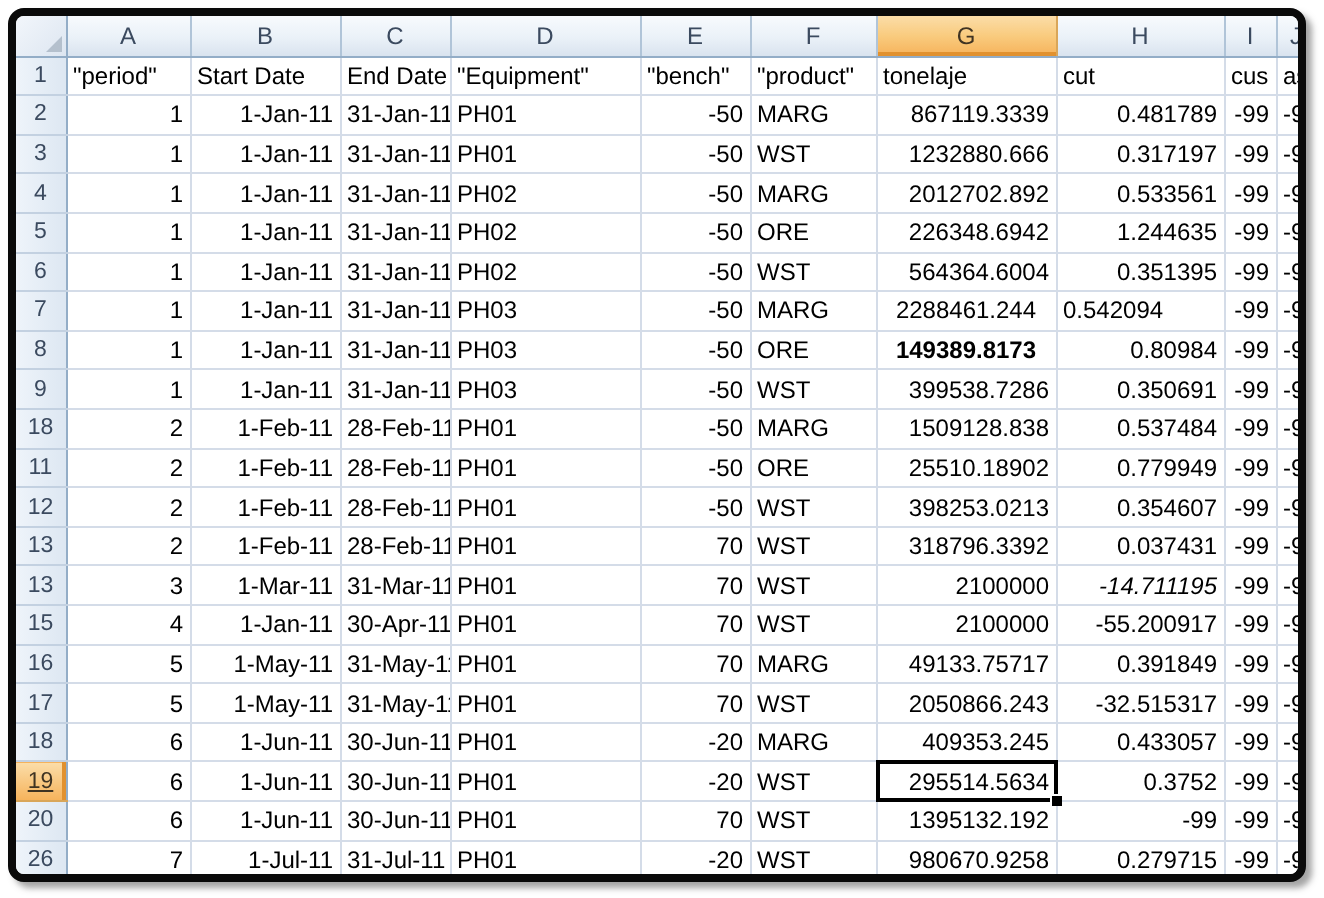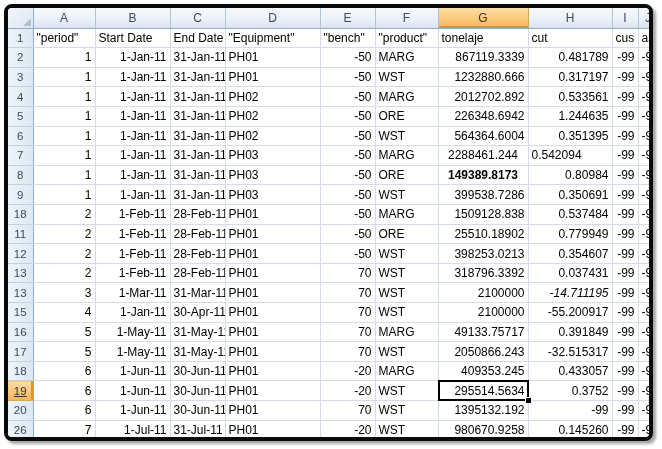--- a/index.html
+++ b/index.html
@@ -403,20 +403,20 @@
           </tr>
           <tr>
             <th class="rowhdr">26</th>
             <td style="text-align: right;"><span>7</span></td>
             <td style="text-align: right;"><span>1-Jul-11</span></td>
             <td style="text-align: right;"><span>31-Jul-11</span></td>
             <td style="text-align: left;"><span>PH01</span></td>
             <td style="text-align: right;"><span>-20</span></td>
             <td style="text-align: left;"><span>WST</span></td>
             <td style="text-align: right;"><span>980670.9258</span></td>
-            <td style="text-align: right;"><span>0.145260</span></td>
+            <td style="text-align: right;"><span>0.279715</span></td>
             <td style="text-align: right;"><span>-99</span></td>
             <td style="text-align: right;"><span>-99</span></td>
           </tr>
         </tbody>
       </table>
   </div>
 </div>
 
 </body></html>

